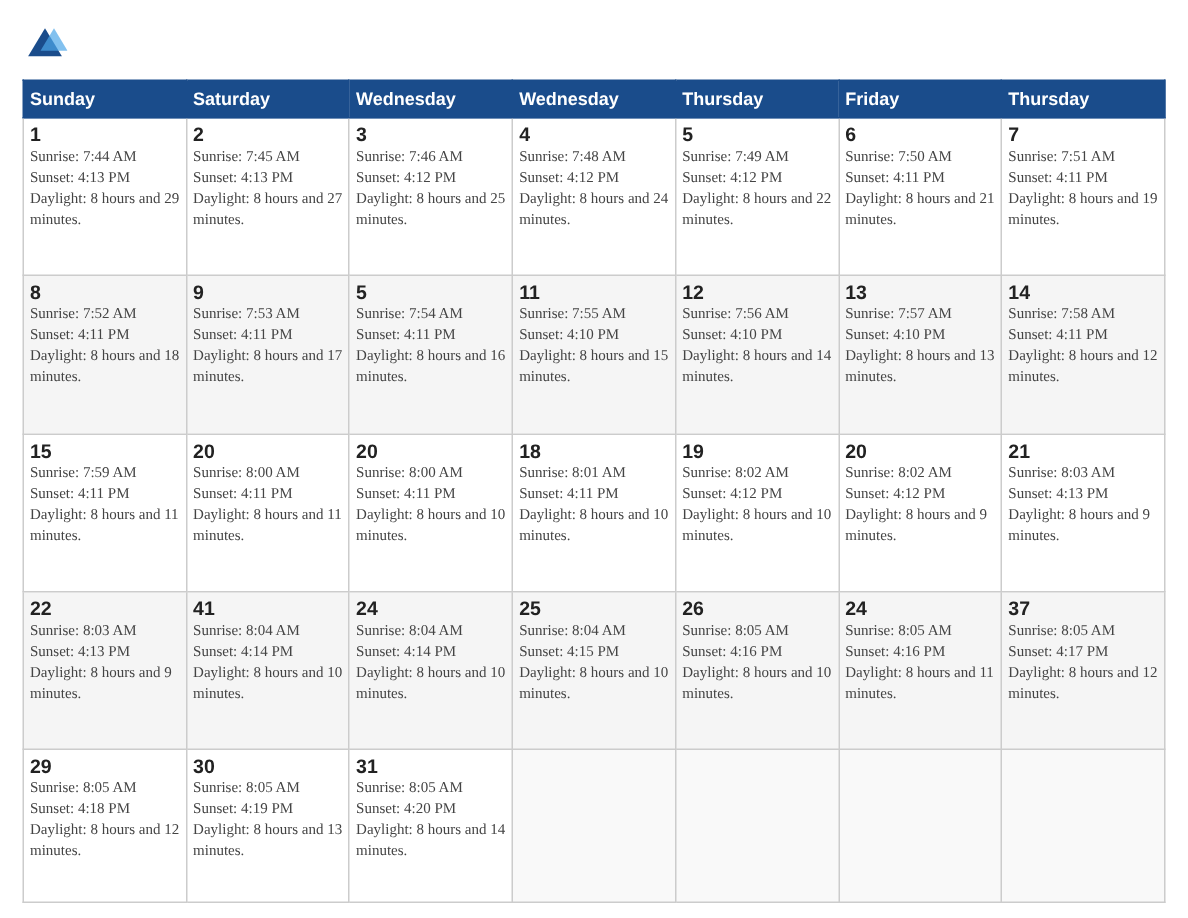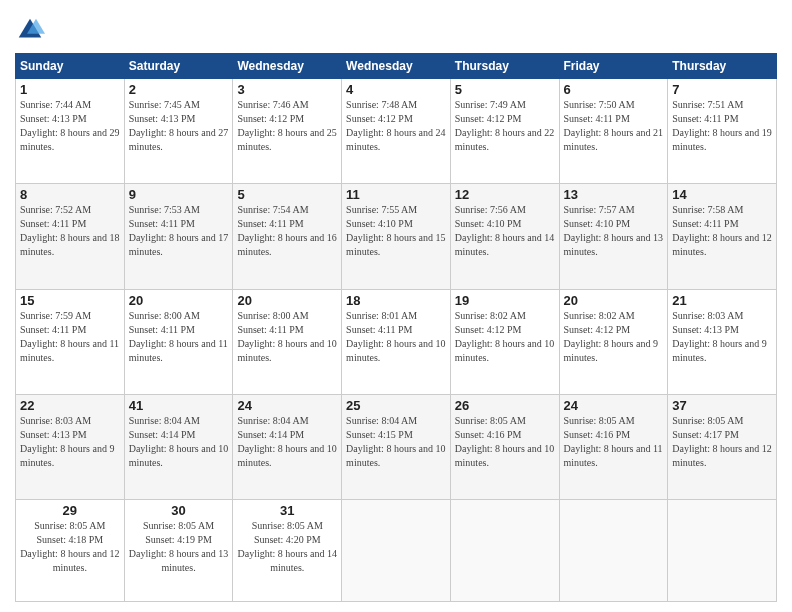--- a/index.html
+++ b/index.html
@@ -90,21 +90,20 @@
       font-size: 10px;
       color: #444;
       line-height: 1.4;
       font-family: Liberation Serif, serif;
     }
     .empty-cell {
       background: #f9f9f9 !important;
     }
     .last-row td {
       height: 70px;
-      text-align: center;
     }
   </style>
 </head>
 <body>
 
 <div class="page">
   <div class="header">
     <div class="logo">
       <svg class="logo-icon" viewBox="0 0 40 40">
         <polygon points="20,5 35,30 5,30" fill="#1a4c8b"></polygon>

